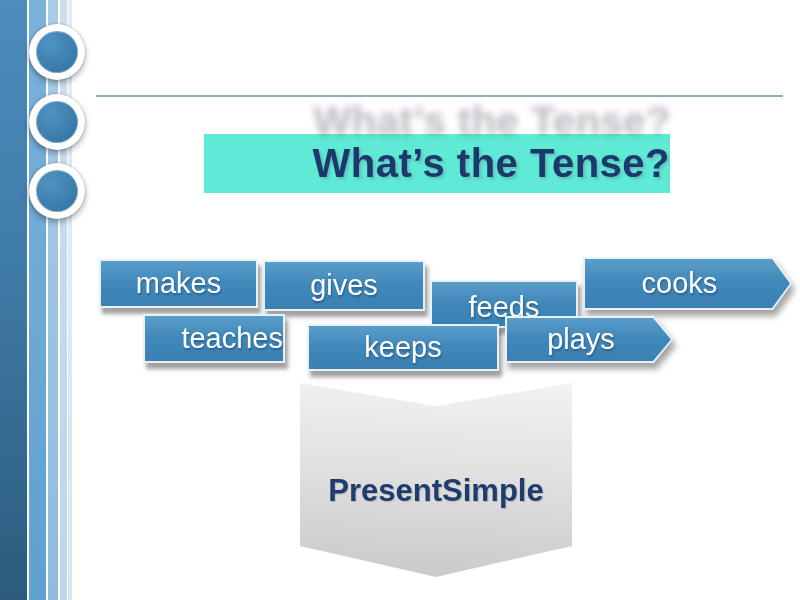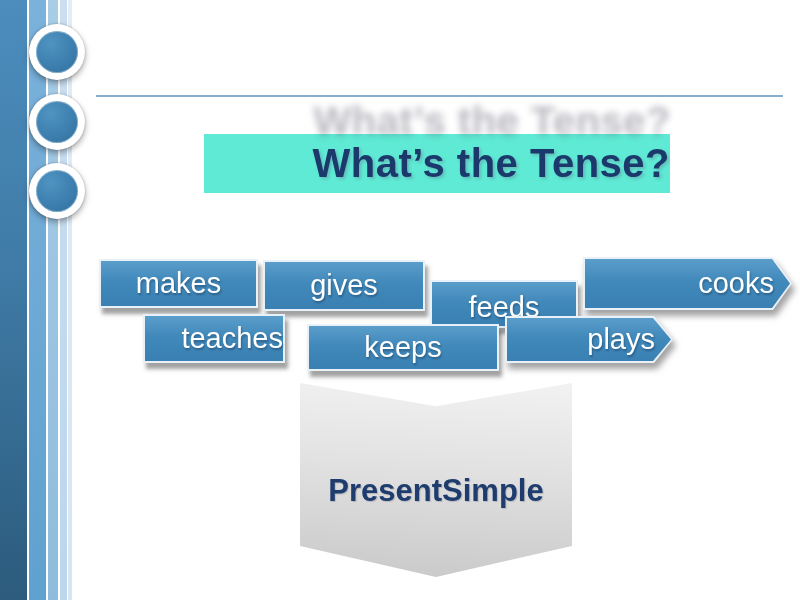--- a/index.html
+++ b/index.html
@@ -51,21 +51,21 @@
   }
   .arrow-wrap{position:absolute;filter:drop-shadow(3px 6px 3px rgba(70,70,70,0.5));}
   .arrow-outer{
     position:relative;width:100%;height:100%;background:#e9f1f8;
     clip-path:polygon(0 0, calc(100% - 19px) 0, 100% 50%, calc(100% - 19px) 100%, 0 100%);
   }
   .arrow-inner{
     position:absolute;inset:2px;
     background:linear-gradient(180deg,#5a9dca 0%,#4189bb 45%,#3a80b2 100%);
     clip-path:polygon(0 0, calc(100% - 18px) 0, 100% 50%, calc(100% - 18px) 100%, 0 100%);
-    display:flex;align-items:center;justify-content:flex-end;padding-right:16px;
+    display:flex;align-items:center;justify-content:center;padding-right:16px;
   }
   
   .makes {left:99px; top:259px;width:159px;height:49px;}
   .gives {left:263px;top:260px;width:162px;height:51px;}
   .feeds {left:430px;top:280px;width:148px;height:48px;align-items:flex-end;padding-bottom:2px;}
   .cooks {left:583px;top:257px;width:209px;height:53px;}
   
   .teaches{left:143px;top:314px;width:142px;height:49px;justify-content:flex-end;}
   .keeps {left:307px;top:324px;width:192px;height:47px;}
   .plays {left:505px;top:316px;width:168px;height:47px;}

